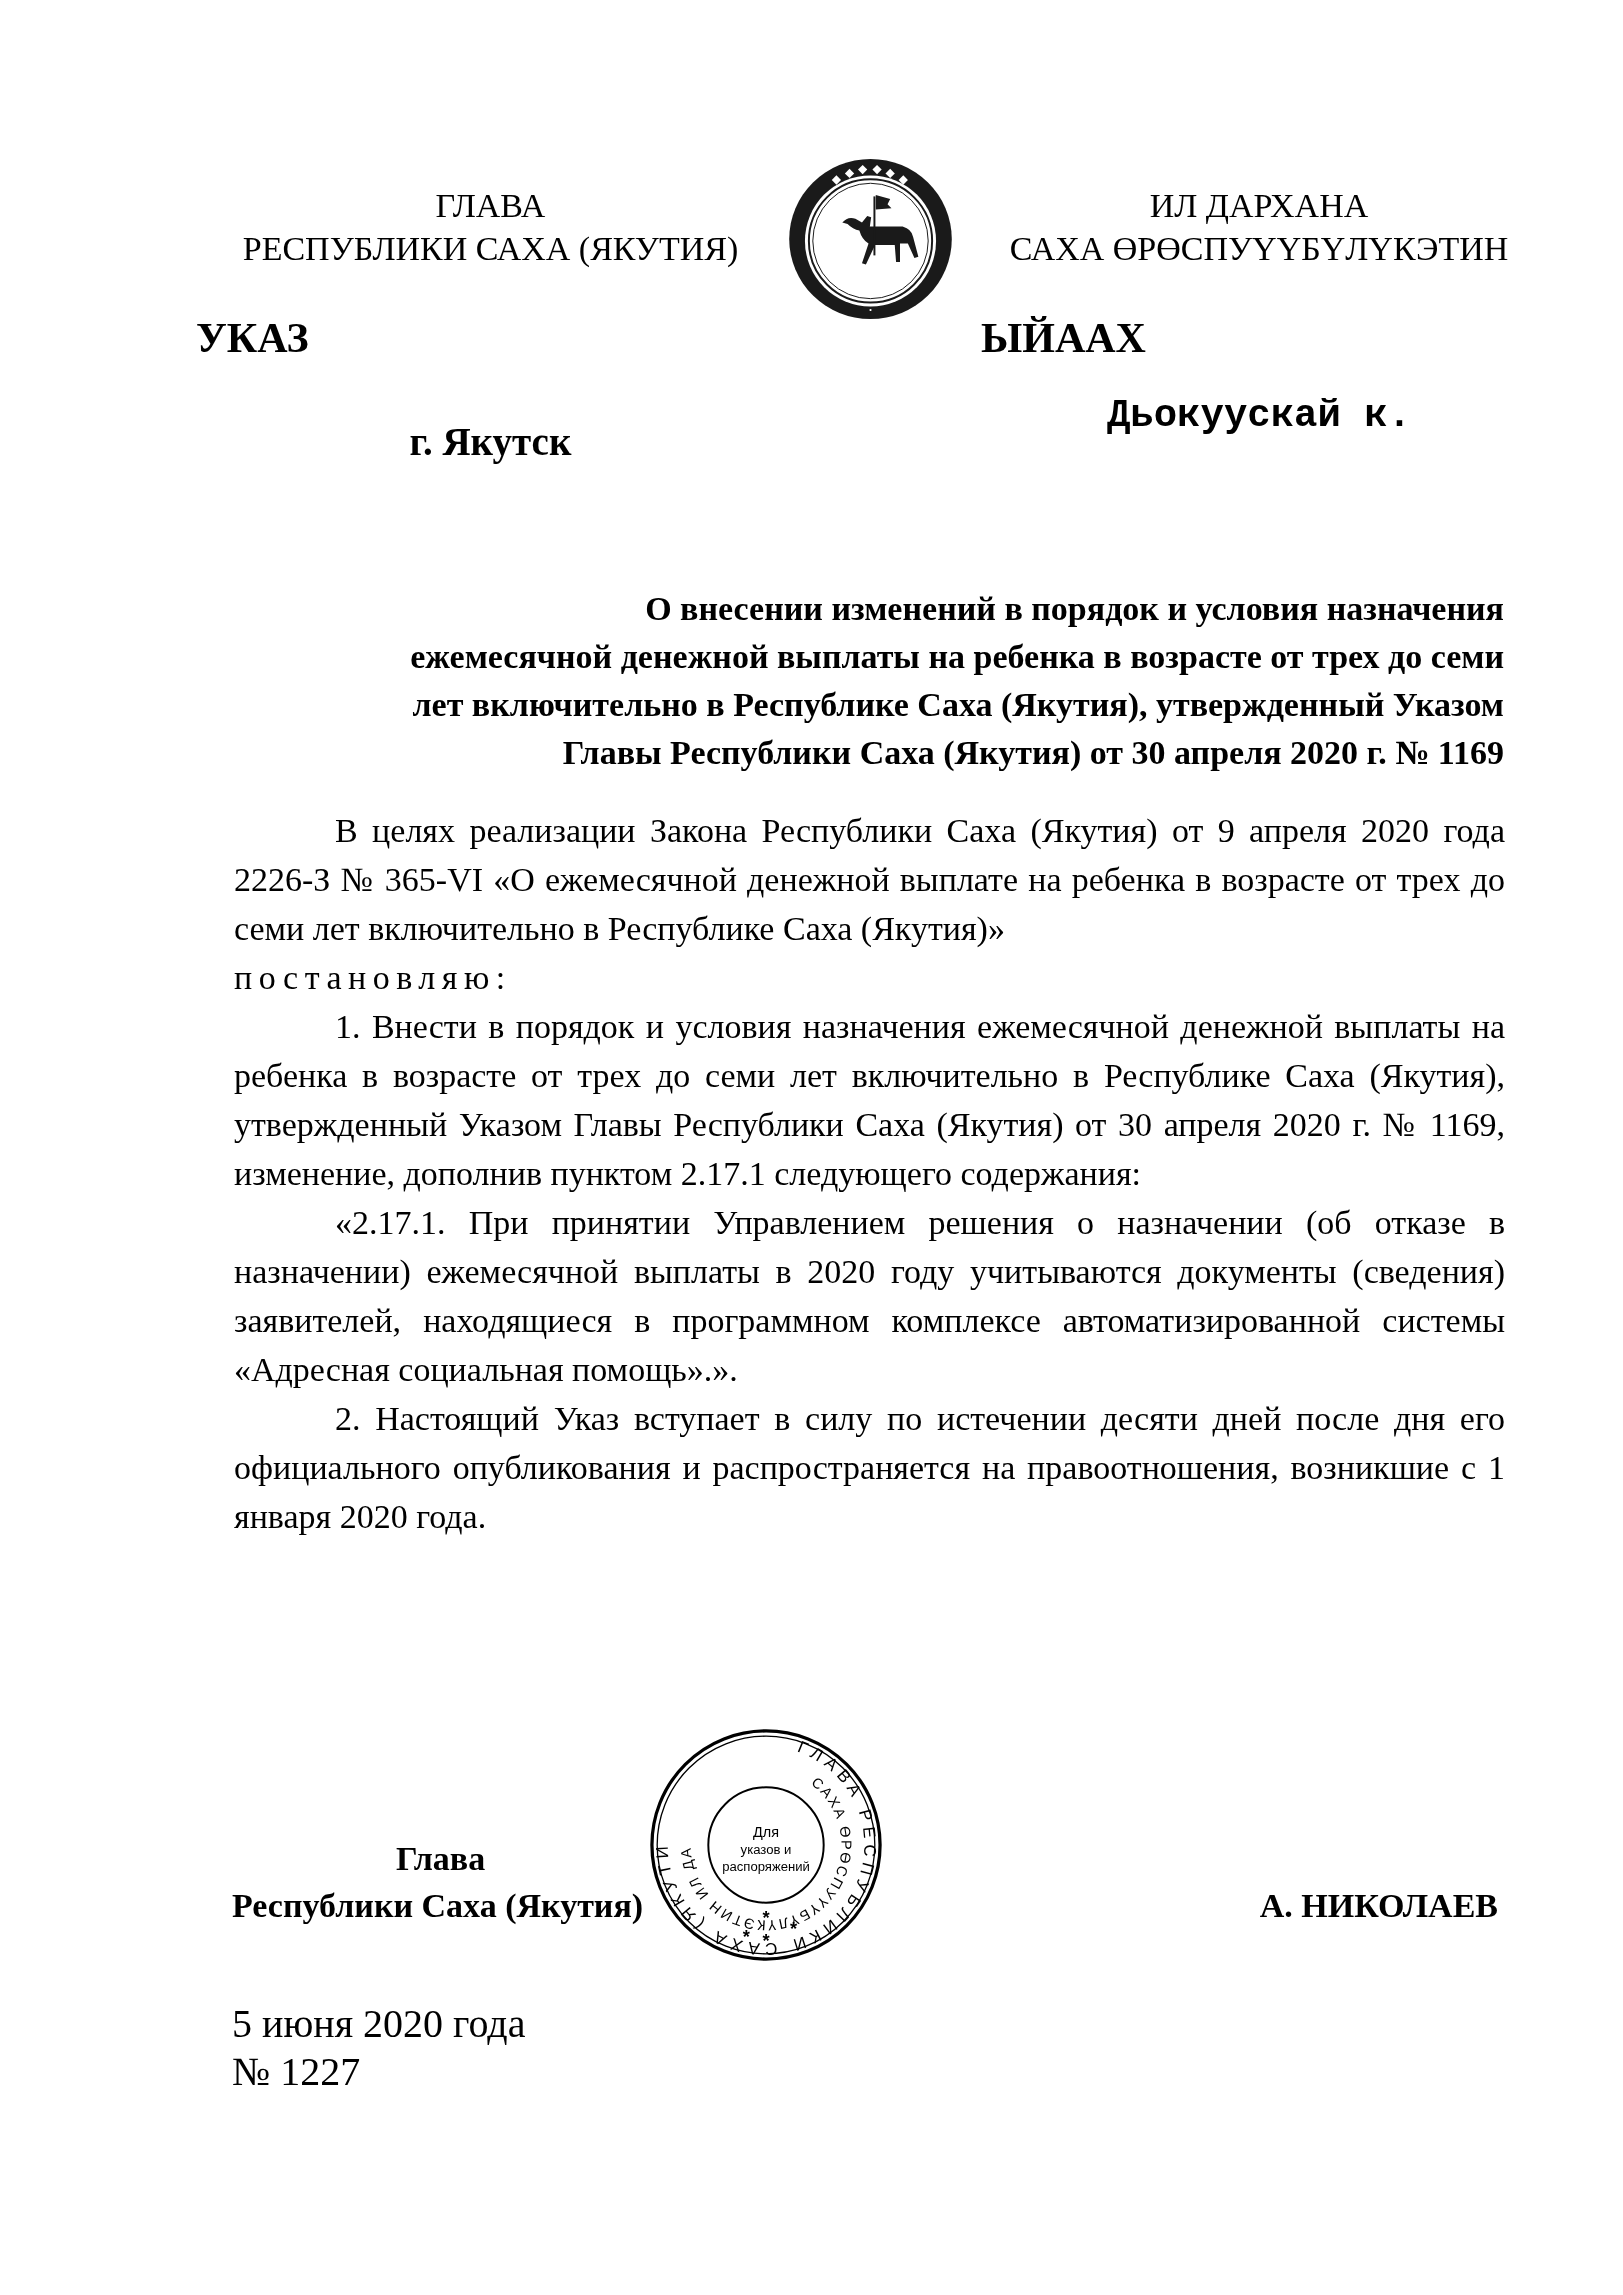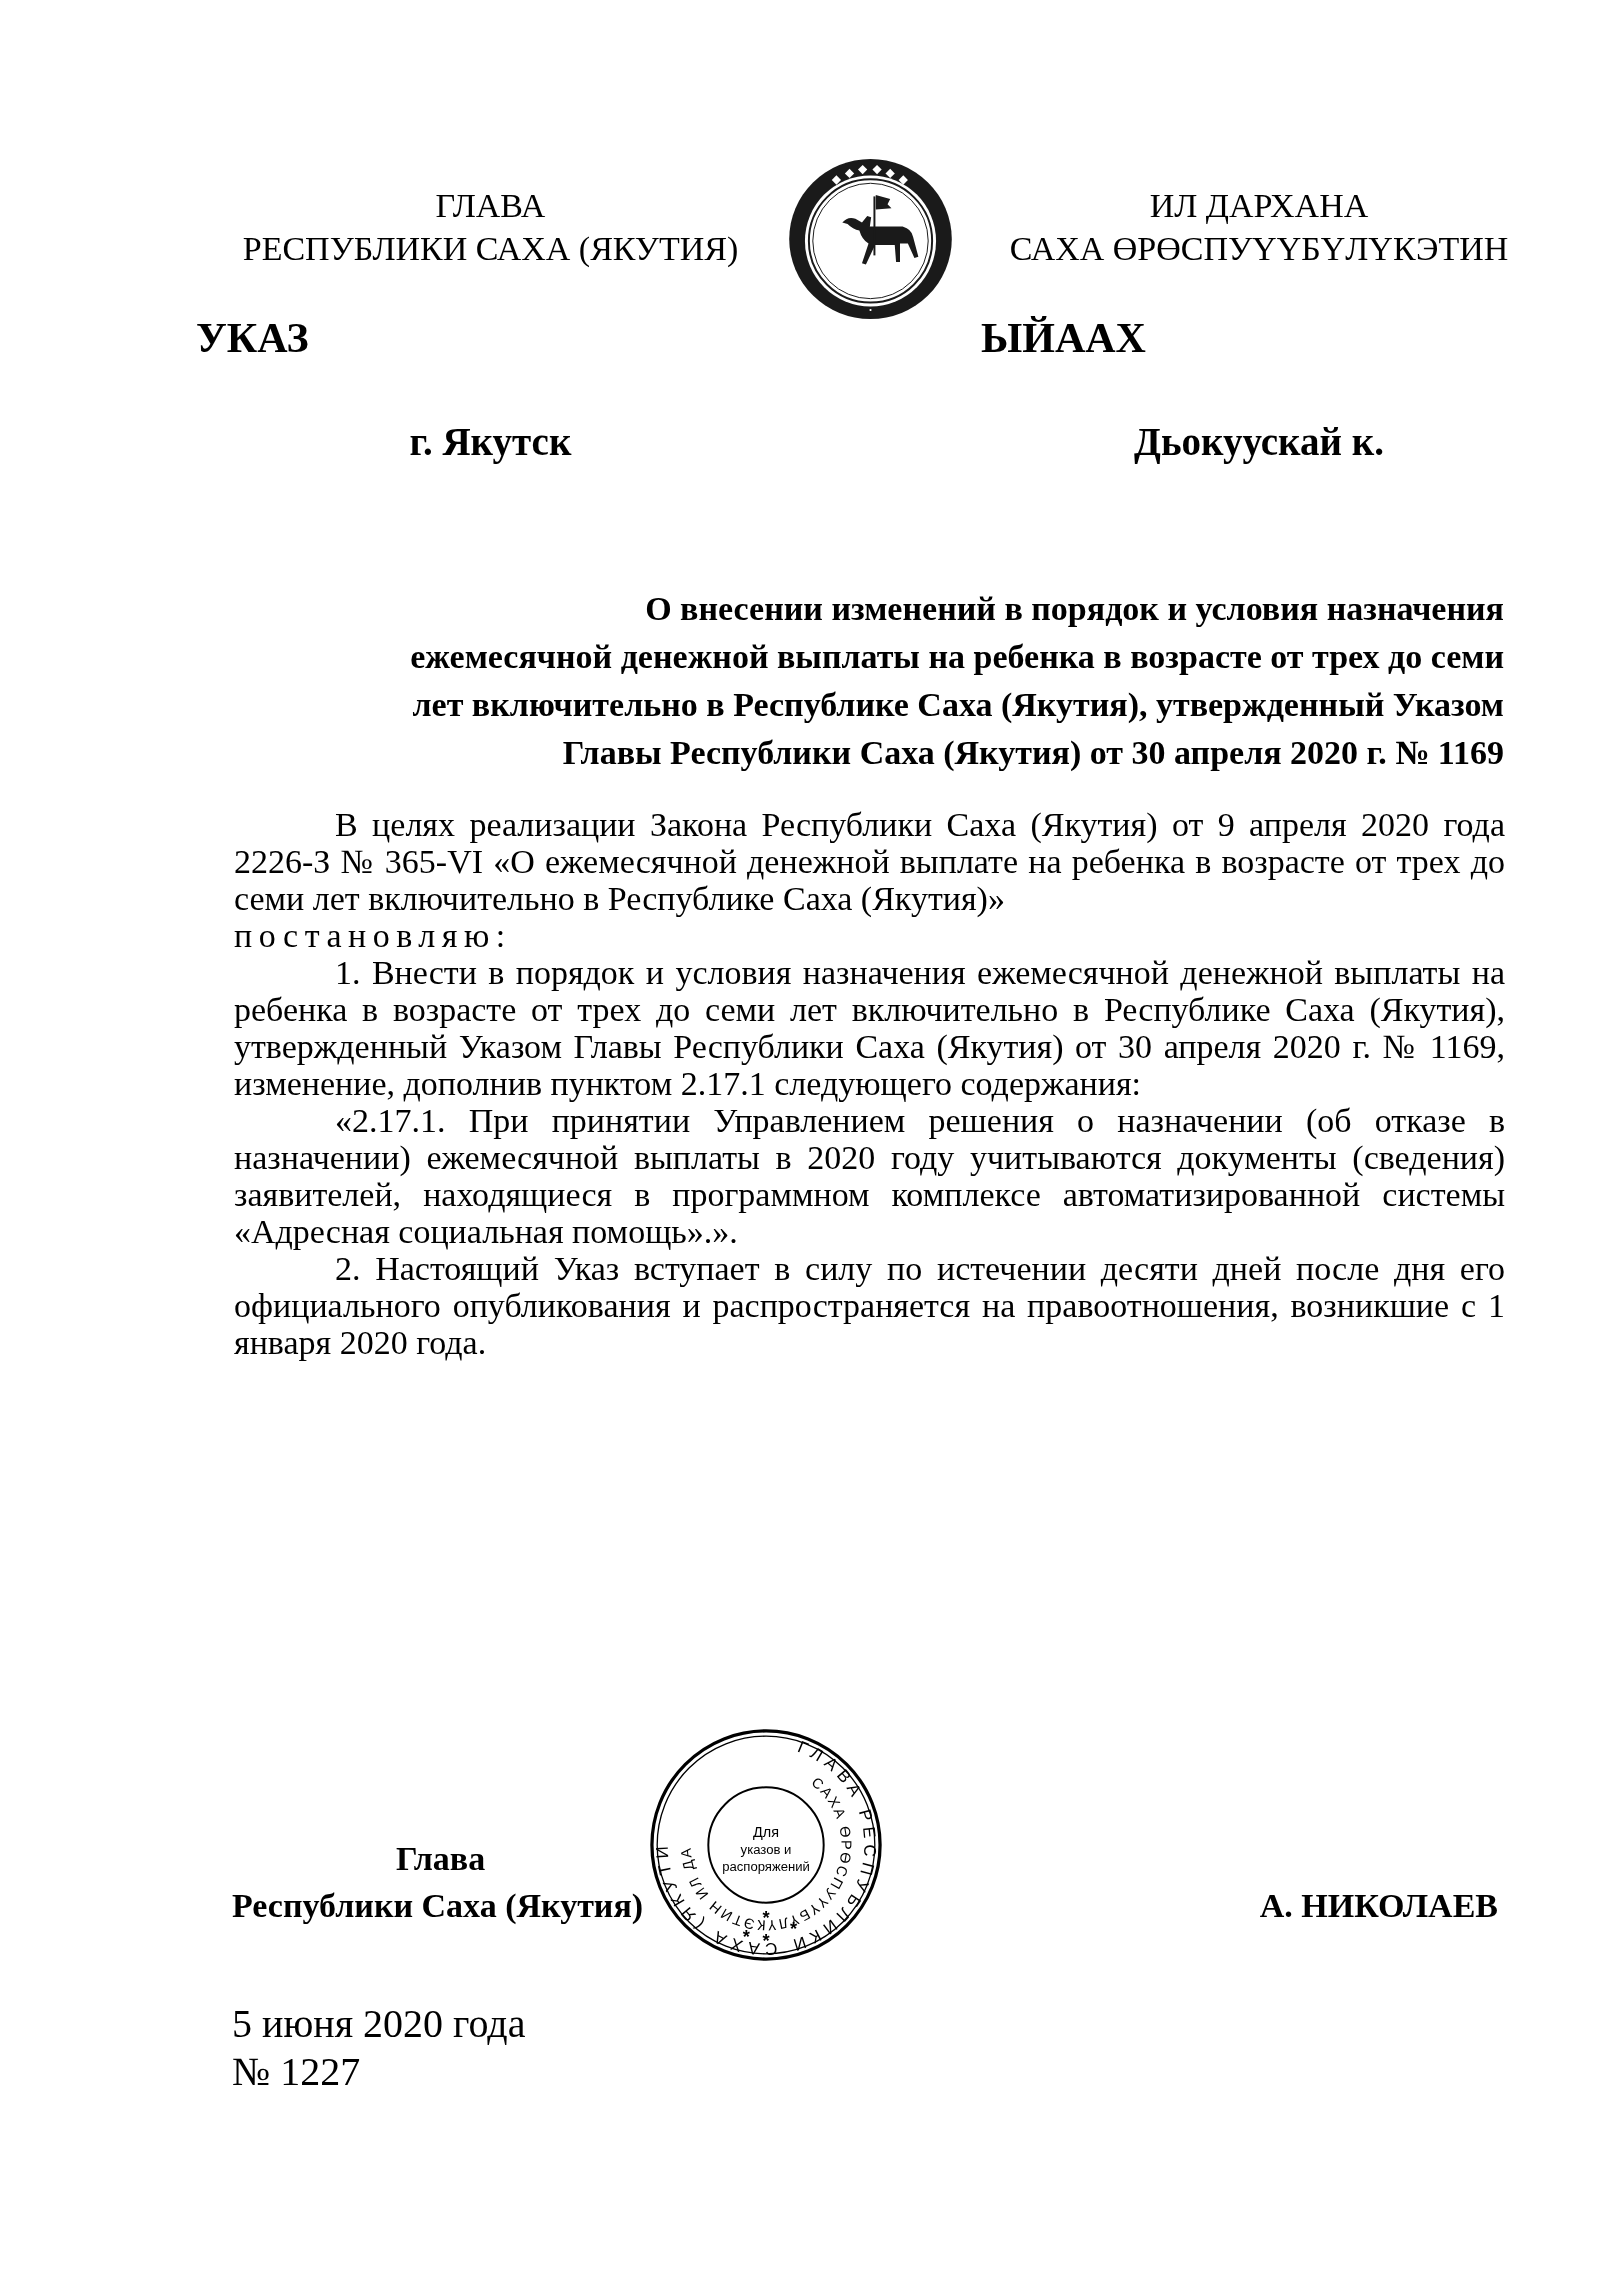--- a/index.html
+++ b/index.html
@@ -7,26 +7,26 @@
          font-family: "Liberation Serif", "DejaVu Serif", serif; color: #000; }
   .abs { position: absolute; }
   .hdr { font-size: 34px; line-height: 43px; text-align: center; }
   .hdr-left { left: 196px; width: 589px; top: 184px; }
   .hdr-right { left: 981px; width: 556px; top: 184px; }
   .big { font-size: 42px; font-weight: bold; }
   .big-left { left: 196px; width: 589px; top: 314px; }
   .big-right { left: 981px; width: 556px; top: 314px; }
   .city { font-size: 39px; font-weight: bold; text-align: center; }
   .city-left { left: 196px; width: 589px; top: 419px; }
-  .city-right { left: 981px; width: 556px; top: 419px; }
+  .city-right { left: 981px; width: 556px; top: 394px; font-family: Liberation Mono, monospace; }
   .emblem { left: 782px; top: 157px; width: 177px; height: 164px; }
   .title { left: 232px; width: 1272px; top: 585px; font-size: 34px; font-weight: bold;
            line-height: 48px; text-align: right; }
   .title .l1 { padding-left: 157px; }
-  .body { left: 234px; width: 1271px; top: 806px; font-size: 34px; line-height: 37px; text-align: justify; }
+  .body { left: 234px; width: 1271px; top: 806px; font-size: 34px; line-height: 49px; text-align: justify; }
   .body p { margin: 0; }
   .ind { text-indent: 101px; }
   .spaced { letter-spacing: 6.5px; }
   .sig1 { left: 232px; width: 471px; top: 1835px; font-size: 34px; font-weight: bold; line-height: 47px; }
   .sig1 .g { padding-left: 164px; display:block; }
   .sig2 { left: 1066px; width: 432px; top: 1882px; font-size: 34px; font-weight: bold; text-align: right; line-height: 47px; }
   .date { left: 232px; top: 2000px; font-size: 40px; line-height: 48px; }
   .seal { left: 648px; top: 1727px; width: 236px; height: 236px; }
 </style>
 </head>

